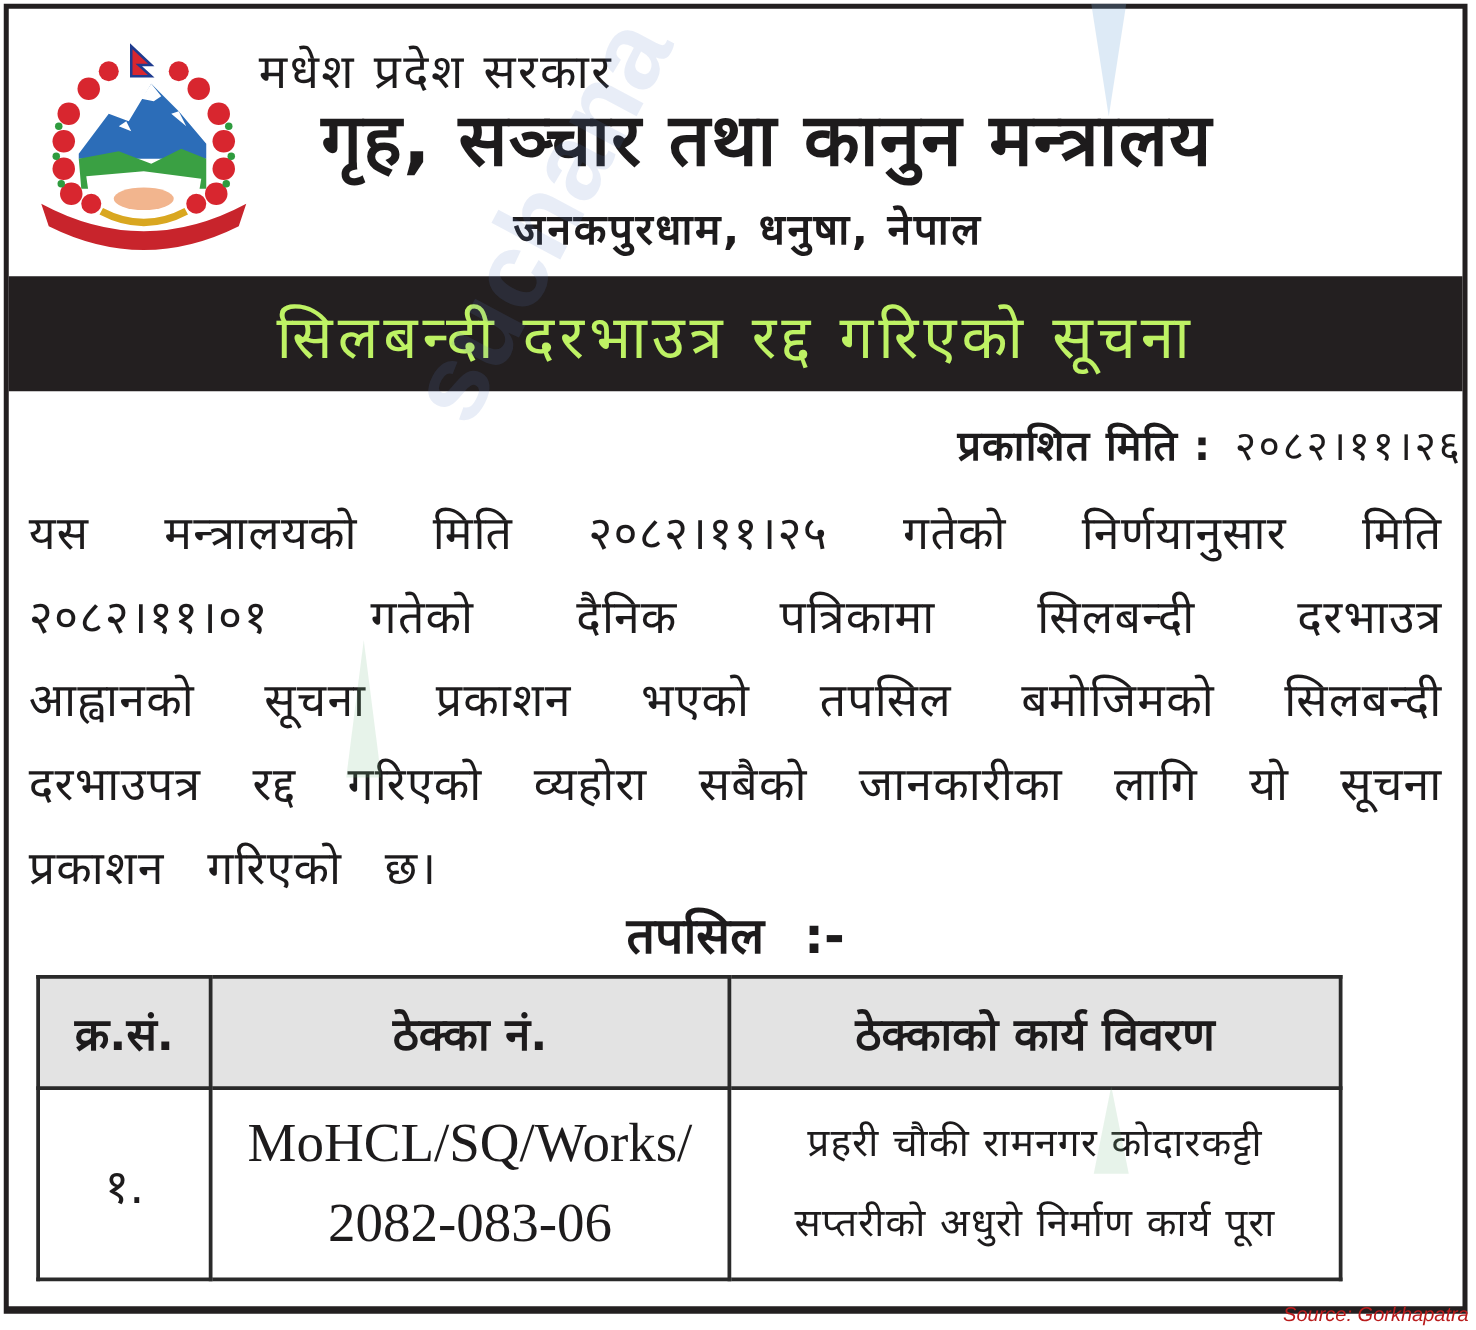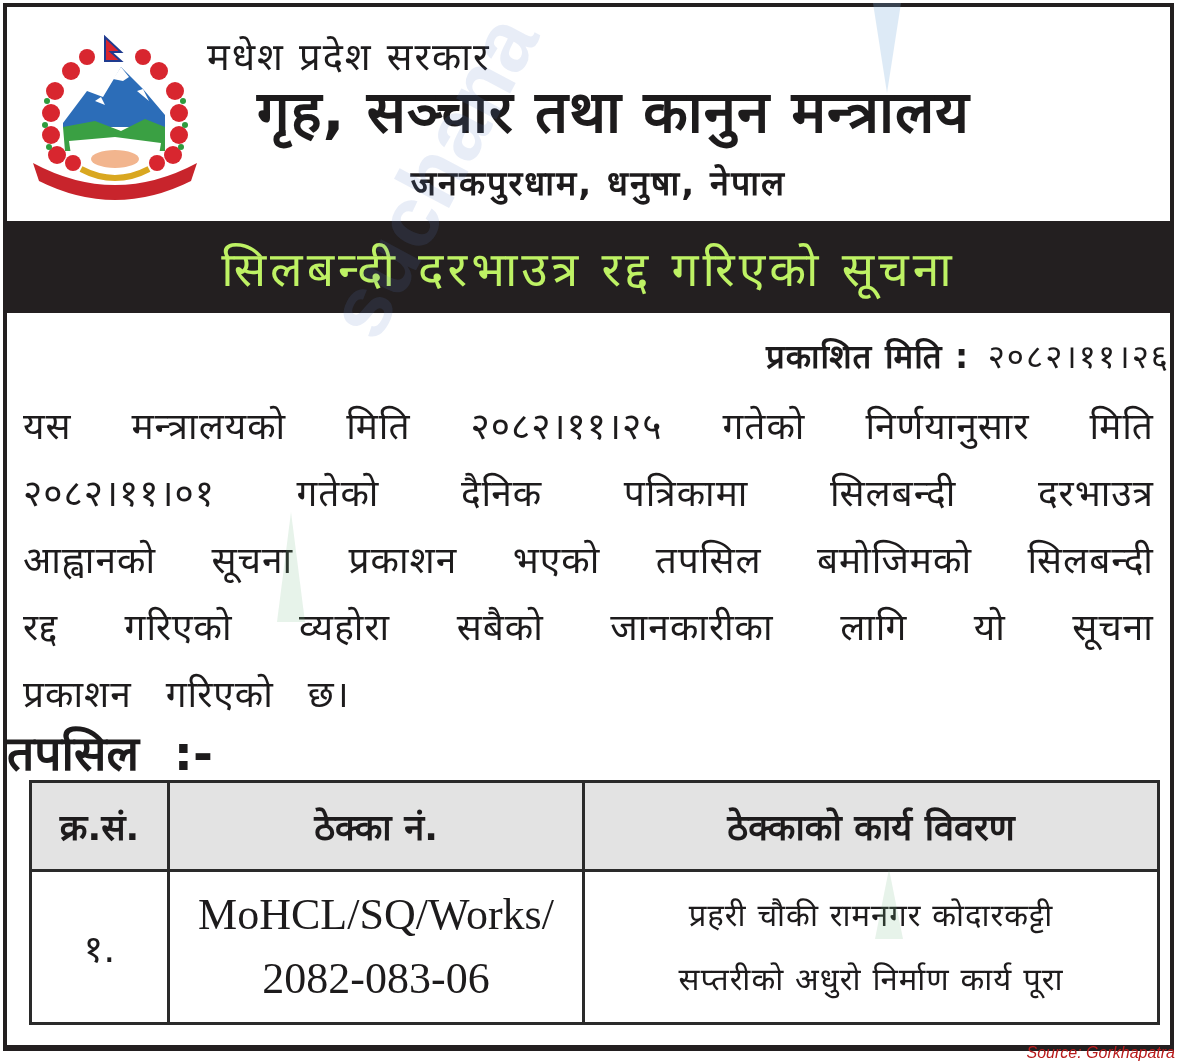--- a/index.html
+++ b/index.html
@@ -122,33 +122,33 @@
     }
     .body-line.last {
       justify-content: flex-start;
     }
     .body-line.last span { margin-right: 22px; }
     .schedule-heading {
       position: absolute;
       left: 0;
       right: 0;
       top: 712px;
-      text-align: left;
-      font-size: 48px;
+      text-align: center;
+      font-size: 40px;
       font-weight: bold;
     }
     .schedule-heading .sep {
       font-weight: bold;
       margin-left: 18px;
     }
     table.tender-table {
       position: absolute;
       left: 22px;
       top: 773px;
-      width: 1131px;
+      width: 1045px;
       border-collapse: collapse;
       padding-left: 44px;
     }
     table.tender-table th,
     table.tender-table td {
       border: 3px solid #2a2a2a;
       text-align: center;
       vertical-align: middle;
     }
     table.tender-table thead th {
@@ -291,20 +291,21 @@
     <div class="body-line">
       <span>आह्वानको</span>
       <span>सूचना</span>
       <span>प्रकाशन</span>
       <span>भएको</span>
       <span>तपसिल</span>
       <span>बमोजिमको</span>
       <span>सिलबन्दी</span>
     </div>
     <div class="body-line">
+      <span>दरभाउपत्र</span>
       <span>रद्द</span>
       <span>गरिएको</span>
       <span>व्यहोरा</span>
       <span>सबैको</span>
       <span>जानकारीका</span>
       <span>लागि</span>
       <span>यो</span>
       <span>सूचना</span>
     </div>
     <div class="body-line last">

